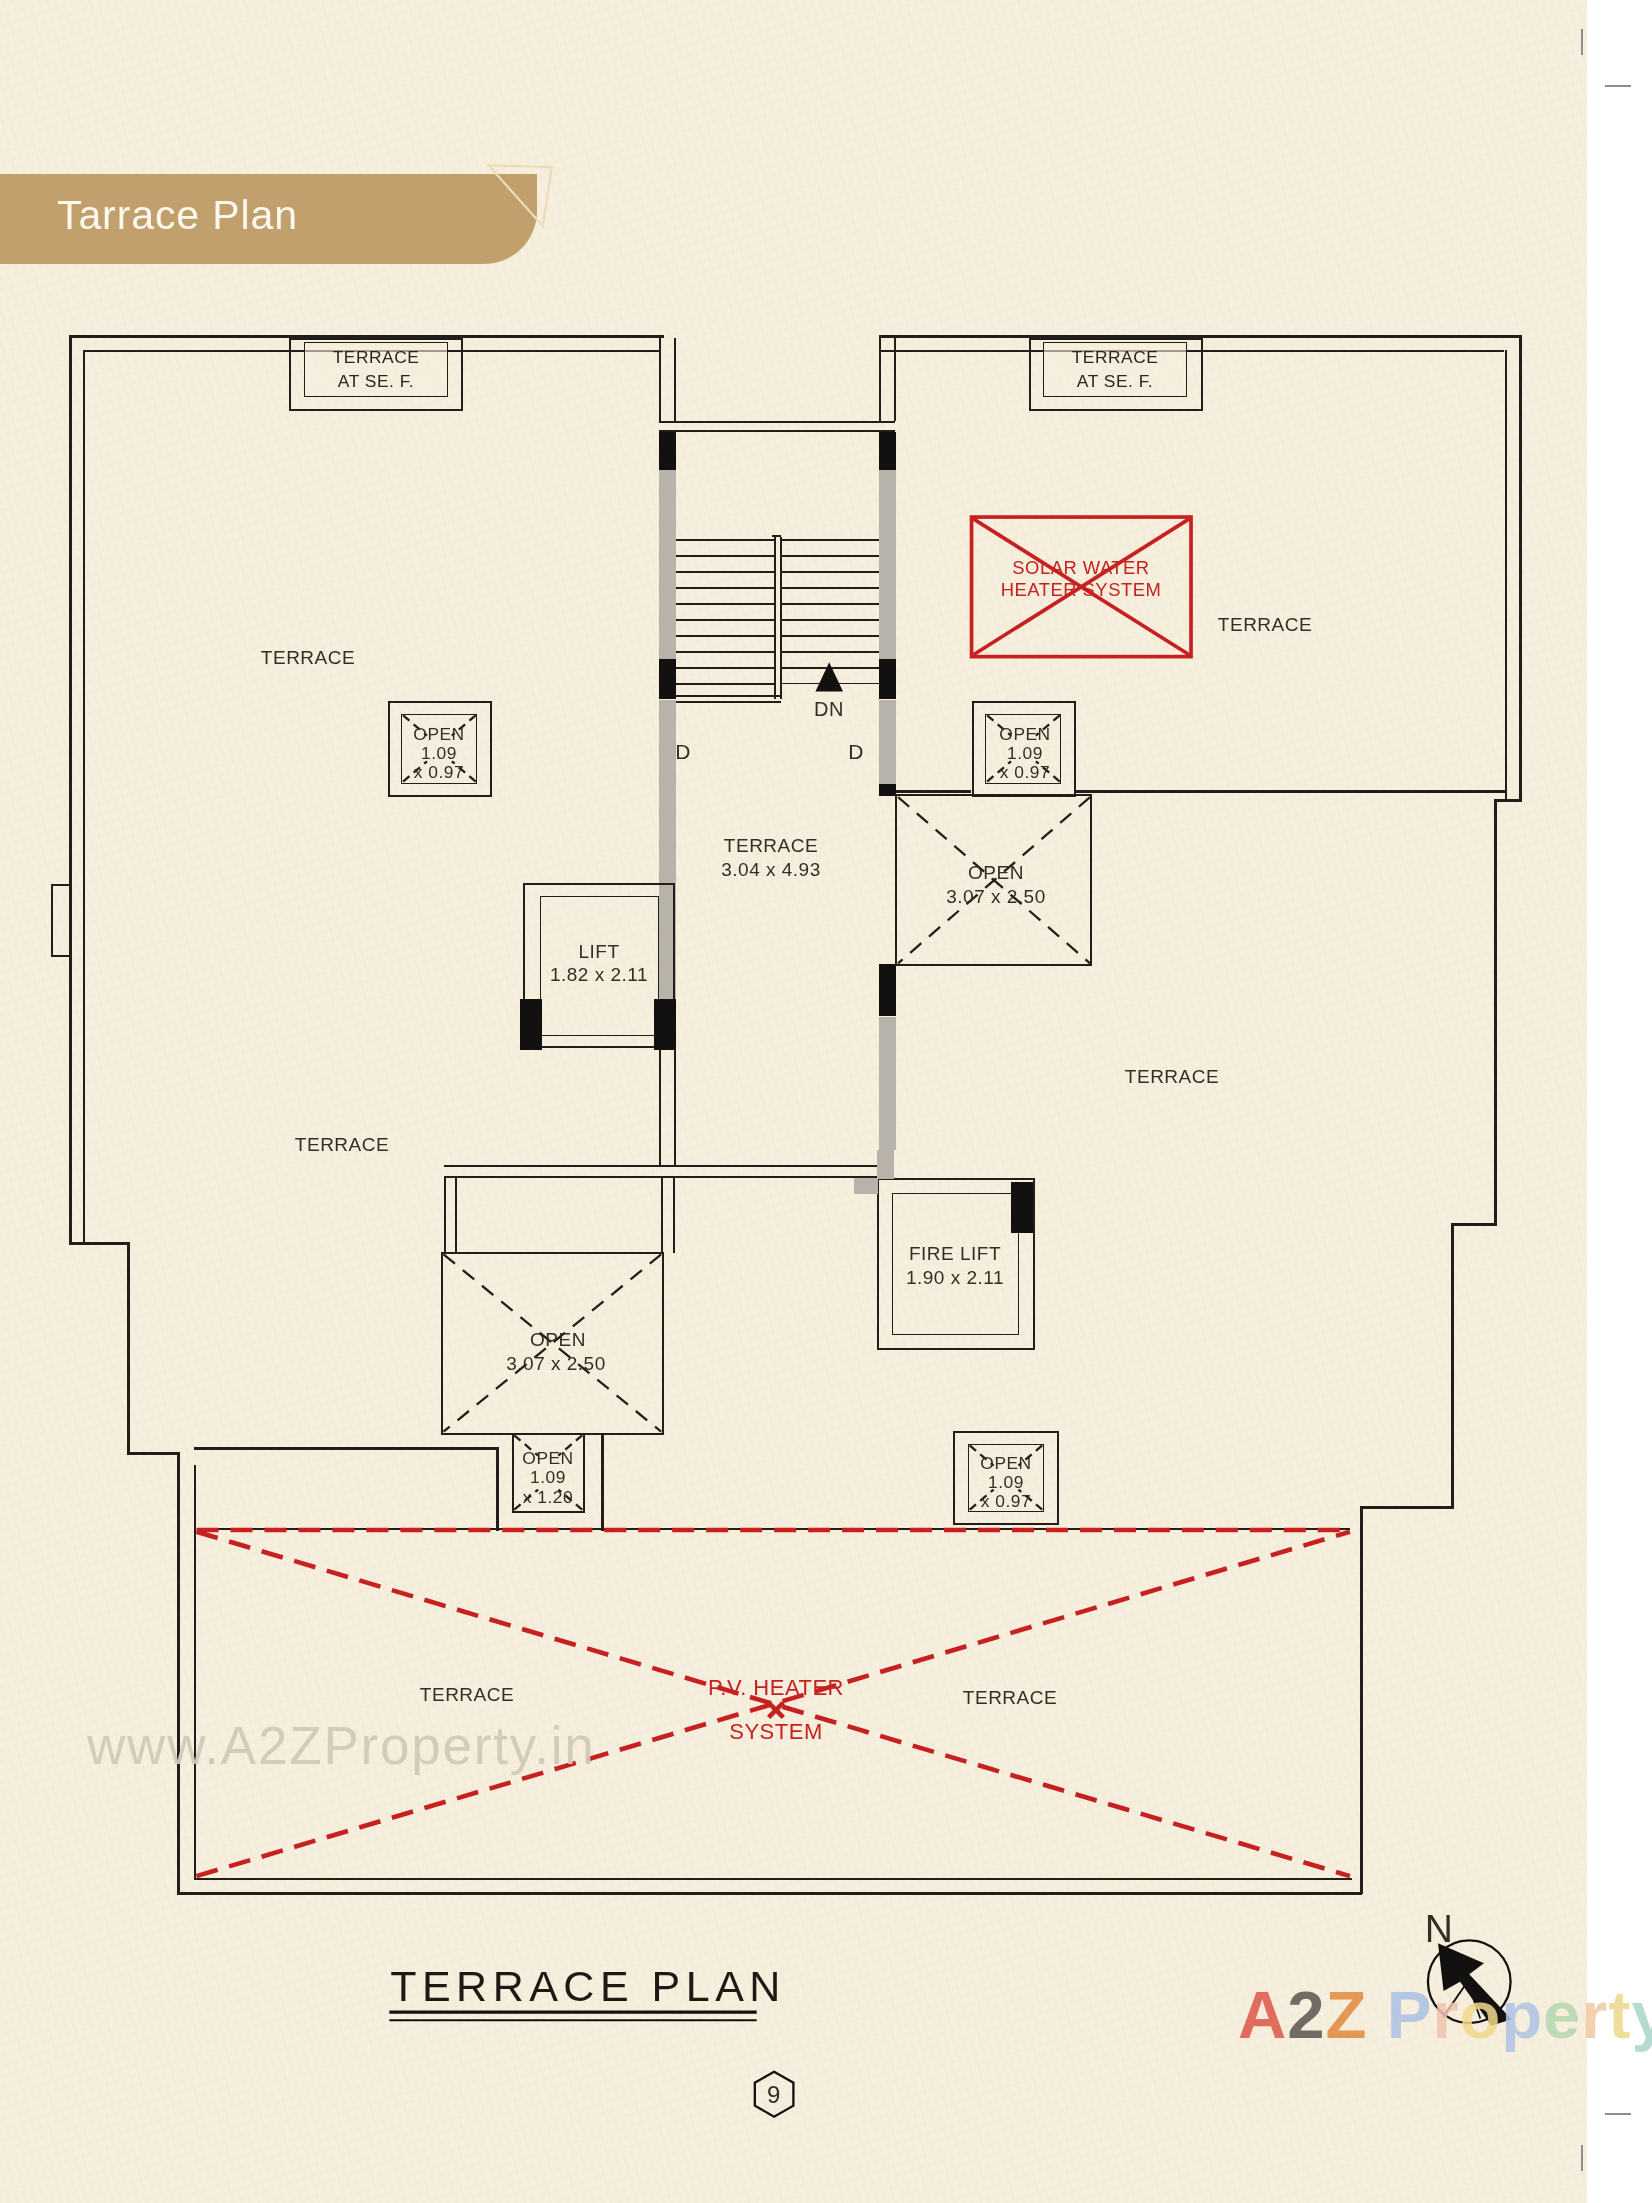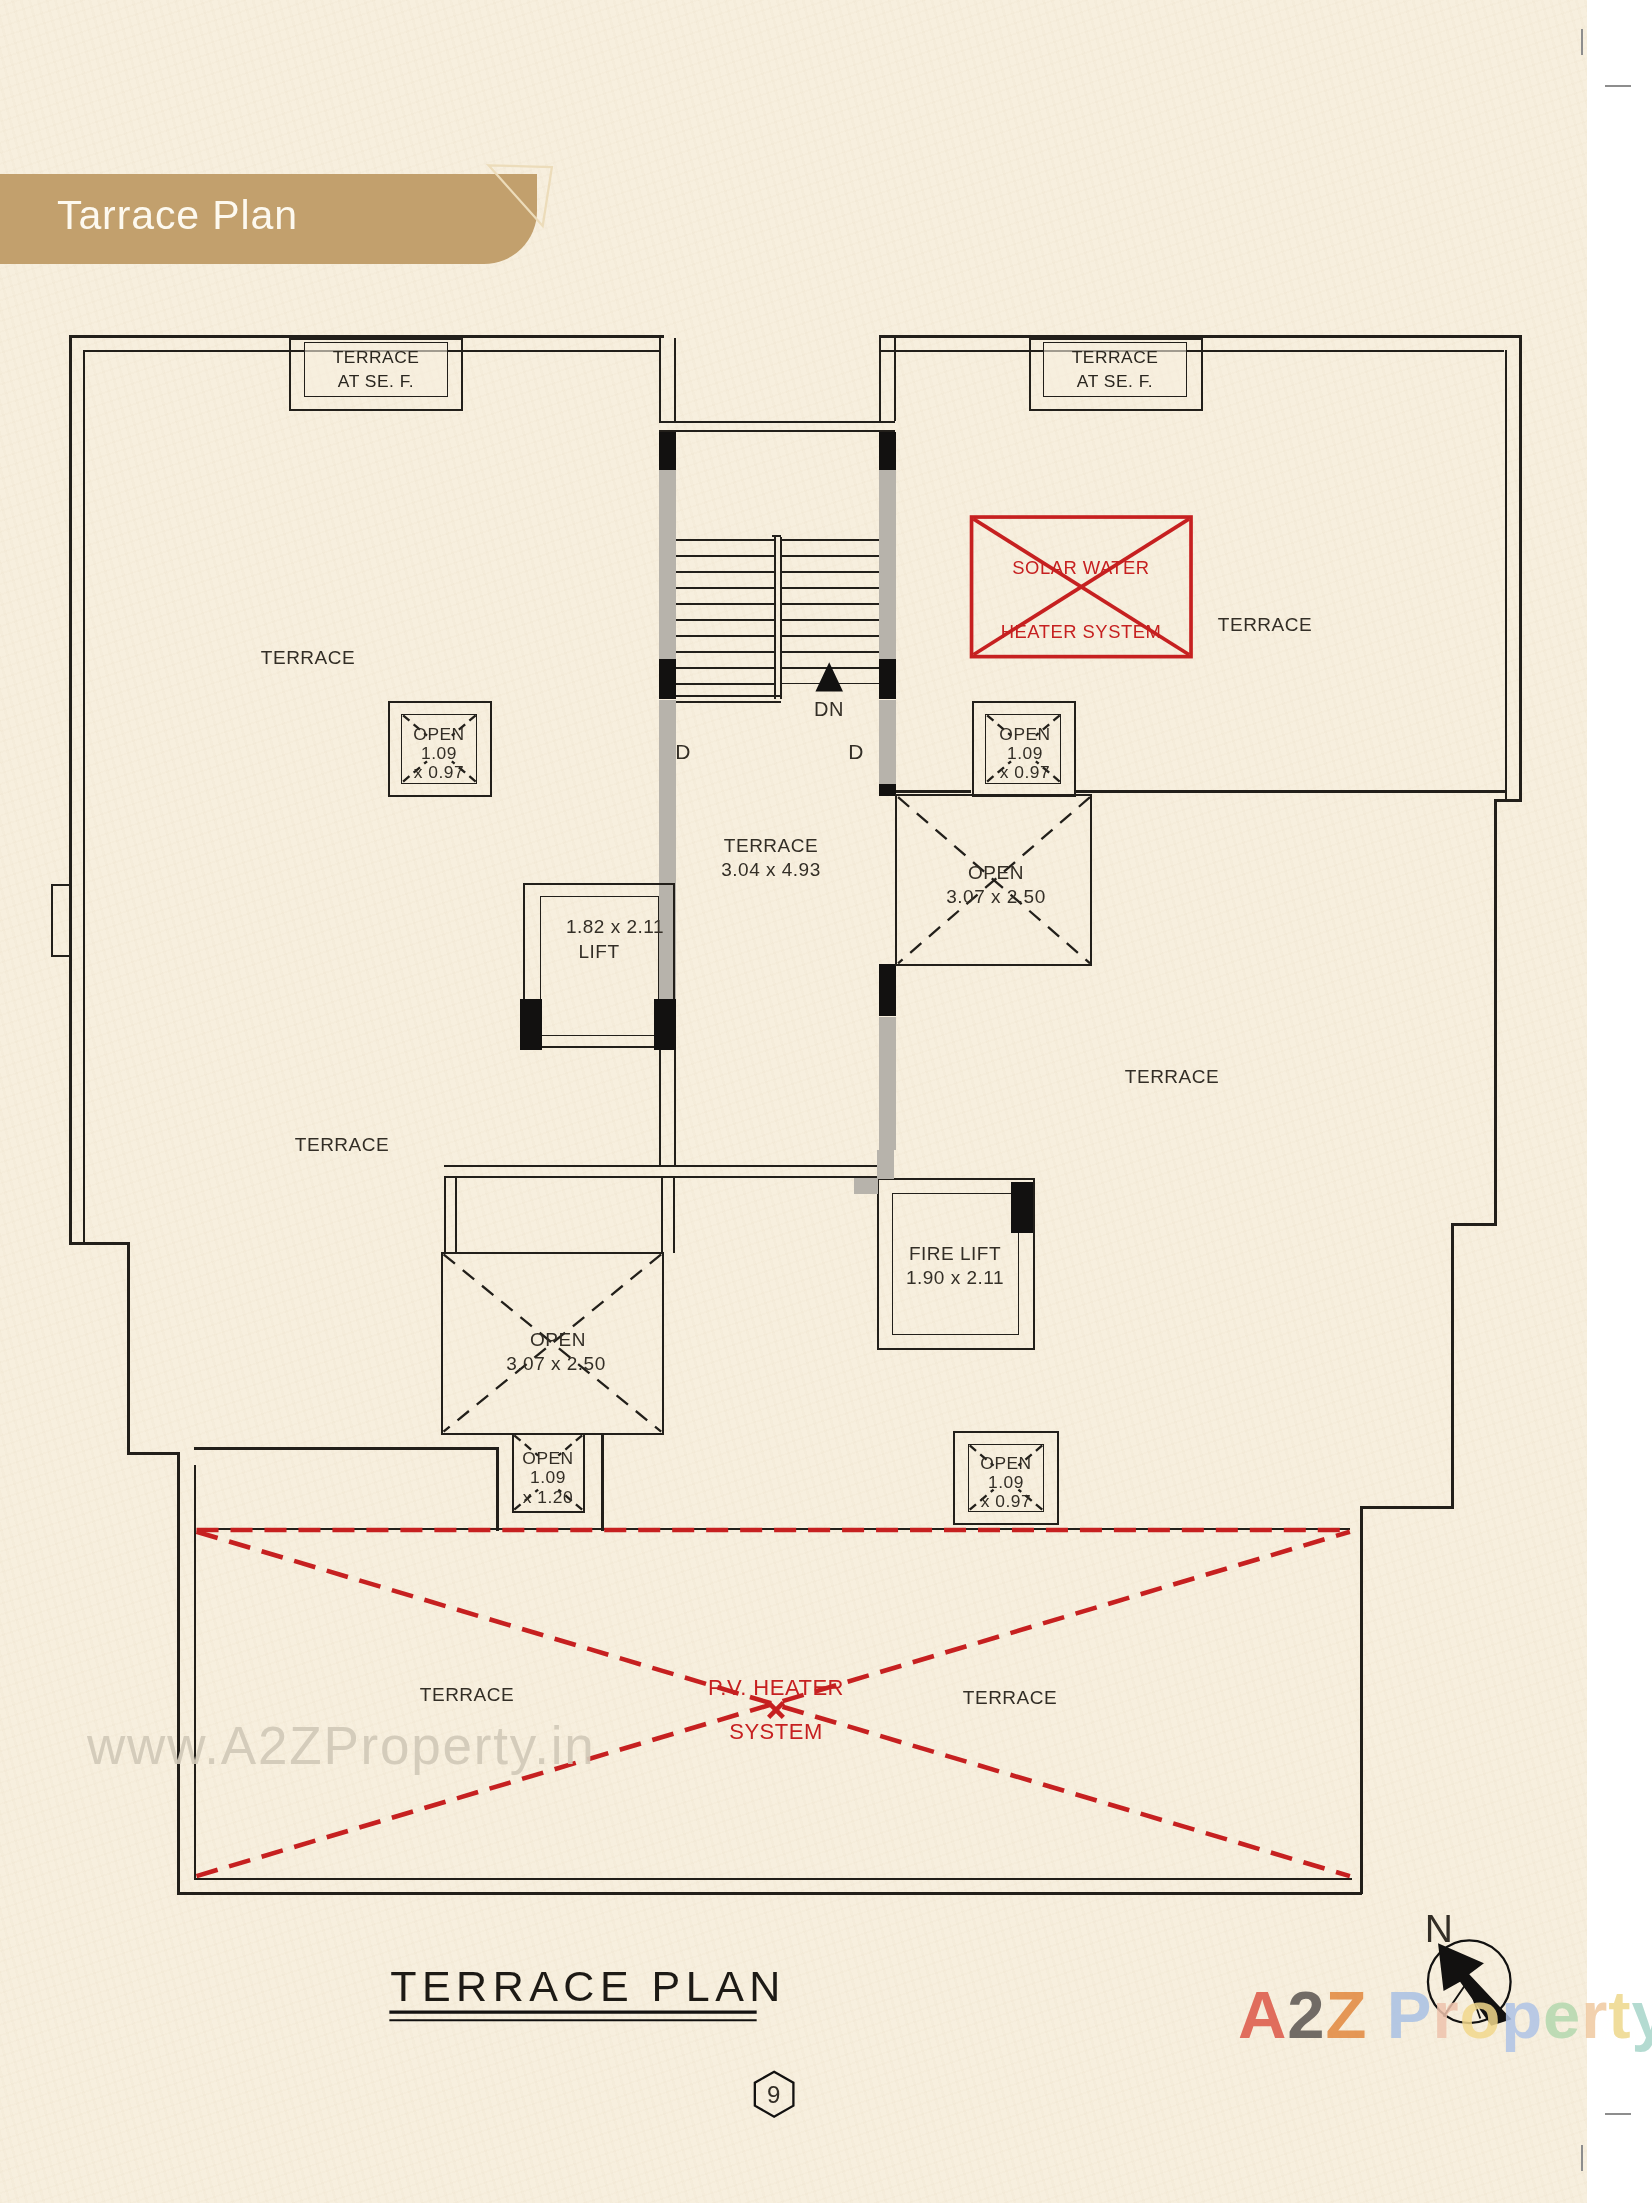--- a/index.html
+++ b/index.html
@@ -223,21 +223,21 @@
 <div class="lbl" style="left:308px;top:657px;">TERRACE</div>
 <div class="lbl" style="left:342px;top:1144px;">TERRACE</div>
 <div class="lbl" style="left:1265px;top:624px;">TERRACE</div>
 <div class="lbl" style="left:1172px;top:1076px;">TERRACE</div>
 <div class="lbl" style="left:467px;top:1694px;">TERRACE</div>
 <div class="lbl" style="left:1010px;top:1697px;">TERRACE</div>
 
 <div class="lbl" style="left:771px;top:845px;">TERRACE</div>
 <div class="lbl" style="left:771px;top:869px;">3.04 x 4.93</div>
 <div class="lbl" style="left:599px;top:951px;">LIFT</div>
-<div class="lbl" style="left:599px;top:926px;margin-left:16px;">1.82 x 2.11</div>
+<div class="lbl" style="left:599px;top:974px;">1.82 x 2.11</div>
 <div class="lbl" style="left:955px;top:1253px;text-align:center;">FIRE LIFT</div>
 <div class="lbl" style="left:955px;top:1277px;">1.90 x 2.11</div>
 
 <div class="lbl" style="left:996px;top:872px;">OPEN</div>
 <div class="lbl" style="left:996px;top:896px;">3.07 x 2.50</div>
 <div class="lbl" style="left:558px;top:1339px;">OPEN</div>
 <div class="lbl" style="left:556px;top:1363px;">3.07 x 2.50</div>
 
 <div class="lbl sm" style="left:439px;top:735px;">OPEN</div>
 <div class="lbl sm" style="left:439px;top:754px;">1.09</div>
@@ -246,21 +246,21 @@
 <div class="lbl sm" style="left:1025px;top:754px;">1.09</div>
 <div class="lbl sm" style="left:1025px;top:773px;">x 0.97</div>
 <div class="lbl sm" style="left:1006px;top:1464px;">OPEN</div>
 <div class="lbl sm" style="left:1006px;top:1483px;">1.09</div>
 <div class="lbl sm" style="left:1006px;top:1502px;">x 0.97</div>
 <div class="lbl sm" style="left:548px;top:1459px;">OPEN</div>
 <div class="lbl sm" style="left:548px;top:1478px;">1.09</div>
 <div class="lbl sm" style="left:548px;top:1498px;">x 1.20</div>
 
 <div class="lbl red" style="left:1081px;top:568px;font-size:18.4px;">SOLAR WATER</div>
-<div class="lbl red" style="left:1081px;top:590px;font-size:18.4px;margin-top:42px;">HEATER SYSTEM</div>
+<div class="lbl red" style="left:1081px;top:590px;font-size:18.4px;">HEATER SYSTEM</div>
 <div class="lbl red" style="left:776px;top:1688px;font-size:22px;">P.V. HEATER</div>
 <div class="lbl red" style="left:776px;top:1732px;font-size:22px;">SYSTEM</div>
 
 <div class="lbl" style="left:829px;top:709px;font-size:20px;">DN</div>
 <div class="lbl" style="left:683px;top:751px;font-size:21px;">D</div>
 <div class="lbl" style="left:856px;top:751px;font-size:21px;">D</div>
 
 <div class="plan-title" style="left:588px;top:1986px;">TERRACE  PLAN</div>
 <div class="lbl" style="left:774px;top:2095px;font-size:24px;">9</div>
 <div class="lbl" style="left:1439px;top:1928px;font-size:39px;">N</div>

